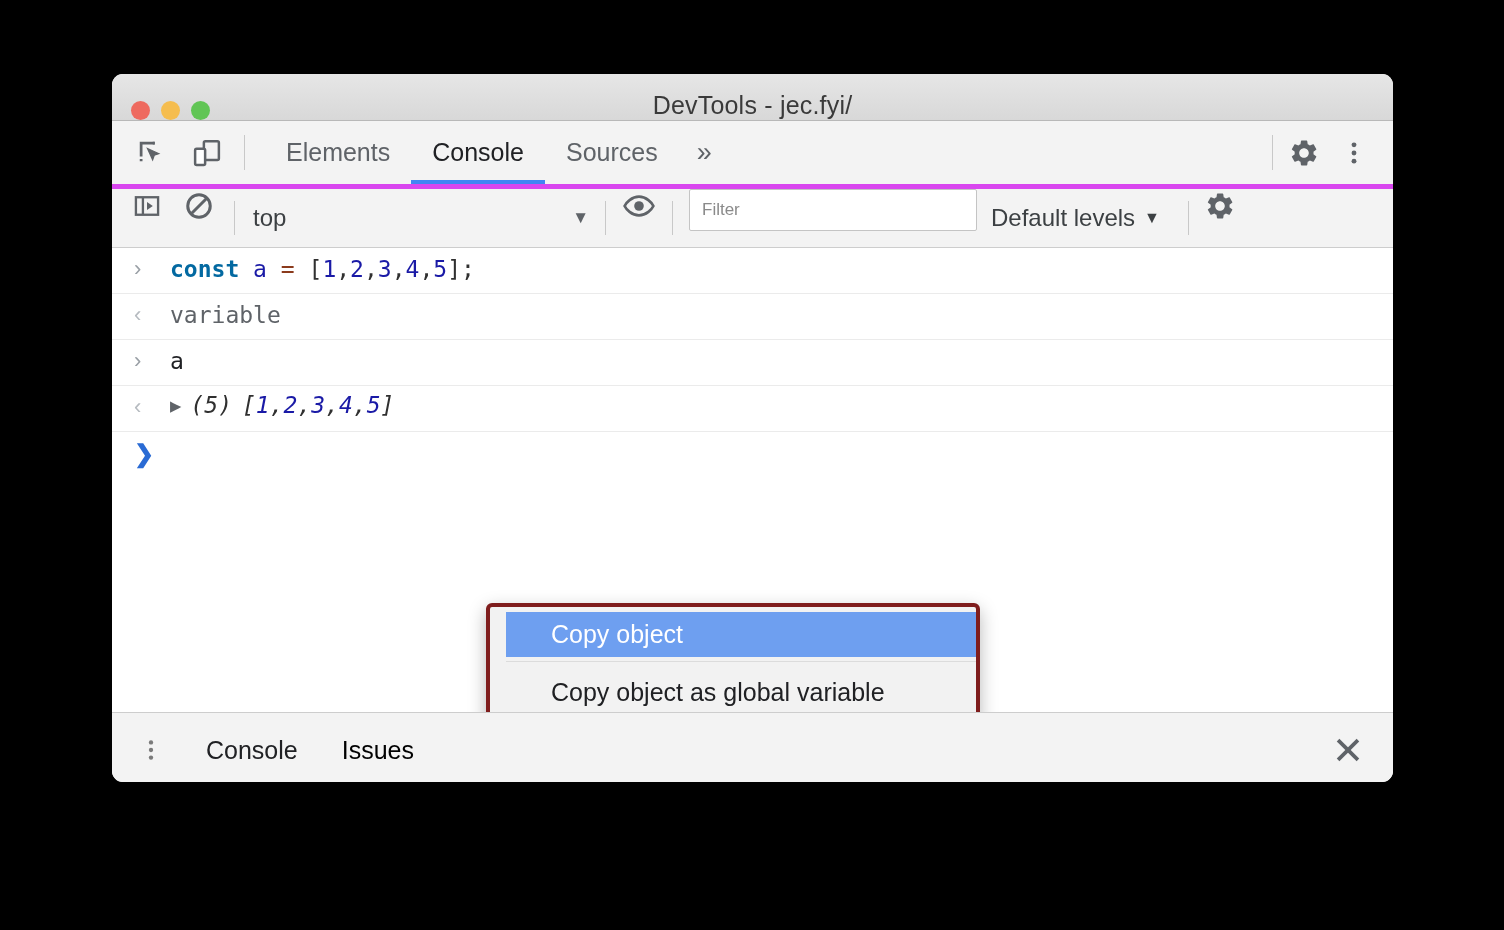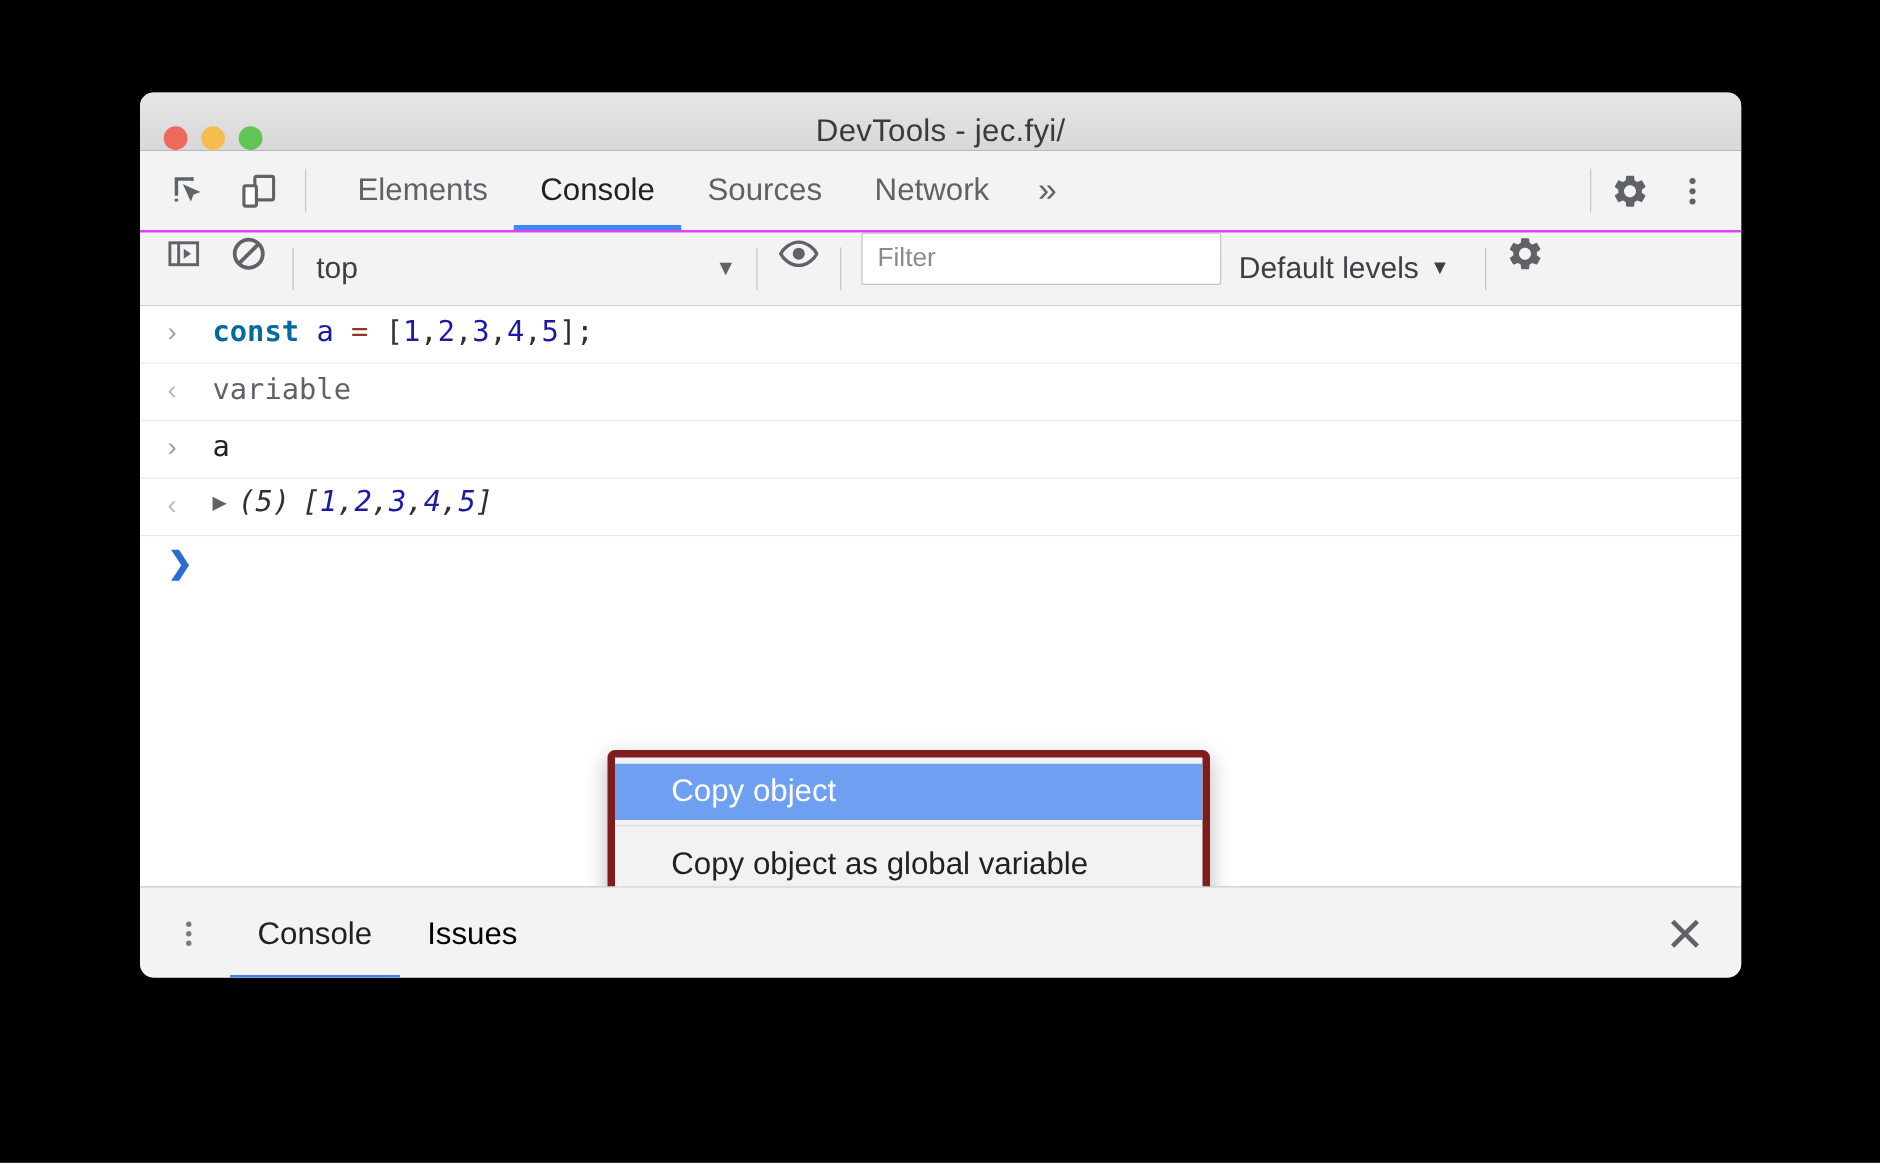--- a/index.html
+++ b/index.html
@@ -63,21 +63,21 @@
     font-size: 25px;
     color: #3a3a3a;
     font-family: "Liberation Sans", sans-serif;
     letter-spacing: 0.2px;
   }
 
   
   .tabbar {
     height: 63px;
     background: #f3f3f3;
-    border-bottom: 2px solid #d946ef;
+    border-bottom: 5px solid #d946ef;
     display: flex;
     align-items: stretch;
     position: relative;
   }
   .tb-icons {
     display: flex;
     align-items: center;
     padding-left: 22px;
     gap: 22px;
   }
@@ -147,21 +147,21 @@
     color: #3c4043;
     cursor: default;
   }
   .ctx-select .caret { margin-left: auto; font-size: 17px; color: #5f6368; }
   .filter-input {
     width: 288px;
     height: 42px;
     border: 1px solid #c4c4c4;
     background: #ffffff;
     border-radius: 2px;
-    font-size: 21px;
+    font-size: 17px;
     color: #202124;
     padding: 0 12px;
     font-family: "Liberation Sans", sans-serif;
     outline: none;
     box-sizing: border-box;
   }
   .filter-input::placeholder { color: #8a8a8a; }
   .levels {
     display: flex;
     align-items: center;
@@ -230,24 +230,24 @@
     color: #202124;
   }
 
   
   .ctxmenu {
     position: absolute;
     left: 374px;
     top: 355px;
     width: 470px;
     background: #f2f2f2;
-    border: 6px solid #7f1d1d;
+    border: 4px solid #7f1d1d;
     border-radius: 6px;
     box-shadow: 0 6px 18px rgba(0,0,0,0.28);
-    padding: 5px 0 6px 0;
+    padding: 5px 0 6px 16px;
     overflow: hidden;
     z-index: 20;
     text-align: center;
   }
   .ctxitem {
     height: 45px;
     display: flex;
     align-items: center;
     padding-left: 45px;
     font-size: 25px;
@@ -342,23 +342,20 @@
       <div class="vdiv"></div>
       <div class="tabs">
         <div class="tab">
           <span>Elements</span>
         </div>
         <div class="tab active">
           <span>Console</span>
         </div>
         <div class="tab">
           <span>Sources</span>
-        </div>
-        <div class="tab">
-          <span>Network</span>
         </div>
         <div class="tab-more">
           <span>»</span>
         </div>
       </div>
       <div class="tb-right">
         <div class="vdiv" style="margin:14px 14px;"></div>
         <div class="icon-btn" style="margin-right:16px;">
           <svg width="32" height="32" viewBox="0 0 24 24">
             <path fill="#5f6368" d="M19.1 12.9c.04-.3.06-.6.06-.9s-.02-.6-.07-.9l2-1.5c.18-.14.23-.4.11-.6l-1.9-3.3c-.11-.2-.36-.28-.57-.2l-2.35.95c-.49-.38-1.02-.69-1.6-.93l-.36-2.5c-.03-.22-.22-.38-.45-.38h-3.8c-.22 0-.41.16-.44.38l-.36 2.5c-.58.24-1.11.56-1.6.93l-2.35-.95c-.21-.08-.46 0-.57.2l-1.9 3.3c-.12.2-.07.46.11.6l2 1.5c-.05.3-.07.6-.07.9s.02.6.07.9l-2 1.5c-.18.14-.23.4-.11.6l1.9 3.3c.11.2.36.28.57.2l2.35-.95c.49.38 1.02.69 1.6.93l.36 2.5c.3.22.22.38.44.38h3.8c.23 0 .42-.16.45-.38l.36-2.5c.58-.24 1.11-.56 1.6-.93l2.35.95c.21.08.46 0 .57-.2l1.9-3.3c.12-.2.07-.46-.11-.6l-2-1.5zM12 15.6c-1.98 0-3.6-1.62-3.6-3.6s1.62-3.6 3.6-3.6 3.6 1.62 3.6 3.6-1.62 3.6-3.6 3.6z"></path>

